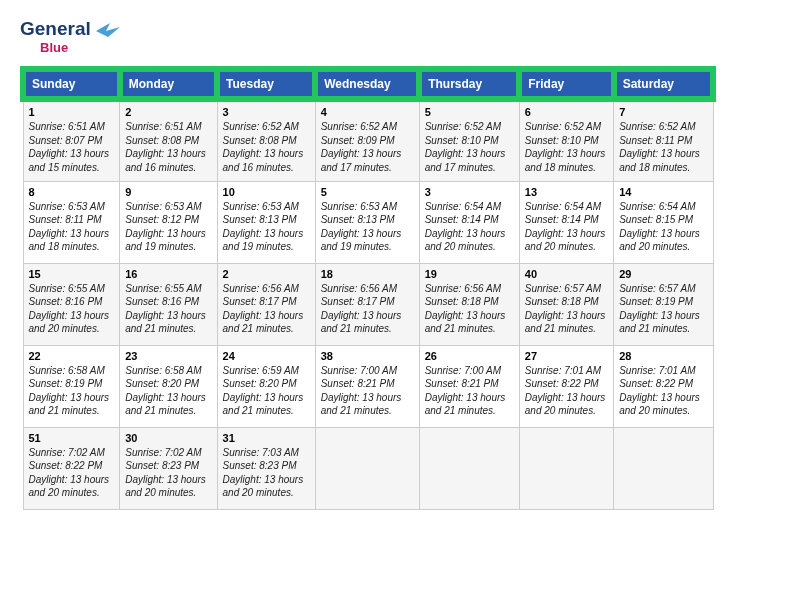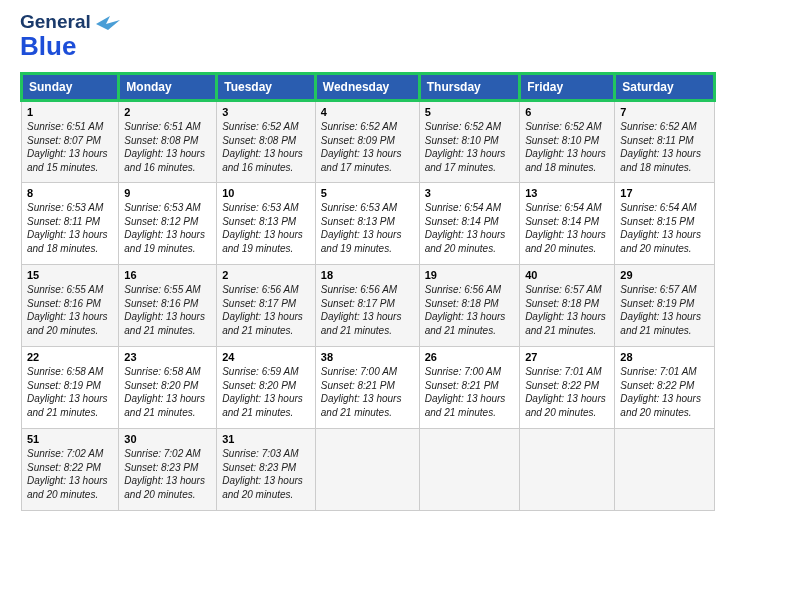--- a/index.html
+++ b/index.html
@@ -5,21 +5,21 @@
     * { margin: 0; padding: 0; box-sizing: border-box; }
     body {
       font-family: Arial, sans-serif;
       background: #fff;
       width: 792px;
       height: 612px;
       overflow: hidden;
     }
     .page {
       width: 736px;
-      padding: 11px 20px 10px 20px;
+      padding: 18px 20px 10px 20px;
     }
     .header-row {
       display: flex;
       justify-content: space-between;
       align-items: flex-start;
       margin-bottom: 10px;
     }
     .logo {
       display: flex;
       flex-direction: column;
@@ -42,21 +42,21 @@
       border-collapse: collapse;
       font-size: 10.5px;
     }
     .calendar th {
       background: #2a5db0;
       color: #fff;
       text-align: left;
       padding: 5px 6px;
       font-size: 12px;
       font-weight: bold;
-      border: 3px solid #22c55e;
+      border: 6px solid #22c55e;
     }
     .calendar td {
       border: 1px solid #ccc;
       vertical-align: top;
       padding: 4px 5px;
       width: 113px;
       height: 82px;
       background: #fff;
     }
     .calendar tr:nth-child(odd) td {
@@ -88,21 +88,21 @@
   <div class="header-row">
     <div class="logo">
   <div style="display:flex;align-items:flex-start;">
     <div>
       <span style="font-size:19px;font-weight:bold;color:#1a3a6b;">General</span>
       <svg width="24" height="16" style="display:inline-block;vertical-align:middle;margin-left:1px;">
         <polygon points="0,8 14,0 10,8 24,4 12,14" fill="#4a9ed6"></polygon>
       </svg>
     </div>
   </div>
-  <div style="margin-top:-2px;"><span style="font-size:26px;font-weight:bold;color:#1d4ed8;">Blue</span></div>
+  <div style="margin-top:-2px;"><span style="font-size:13px;font-weight:bold;color:#be185d;margin-left:20px;">Blue</span></div>
 </div>
     <div class="title-block">
       <div class="month-title"></div>
       <div class="location-title"></div>
     </div>
   </div>
 
   <table class="calendar">
     <thead>
       <tr id="weekday-header">
@@ -204,21 +204,21 @@
 and 20 minutes.</div>
           </td>
           <td>
             <span class="day-num">13</span>
             <div class="day-info" style="white-space: pre-line;">Sunrise: 6:54 AM
 Sunset: 8:14 PM
 Daylight: 13 hours
 and 20 minutes.</div>
           </td>
           <td>
-            <span class="day-num">17</span>
+            <span class="day-num">14</span>
             <div class="day-info" style="white-space: pre-line;">Sunrise: 6:54 AM
 Sunset: 8:15 PM
 Daylight: 13 hours
 and 20 minutes.</div>
           </td>
         </tr>
         <tr>
           <td>
             <span class="day-num">15</span>
             <div class="day-info" style="white-space: pre-line;">Sunrise: 6:55 AM

